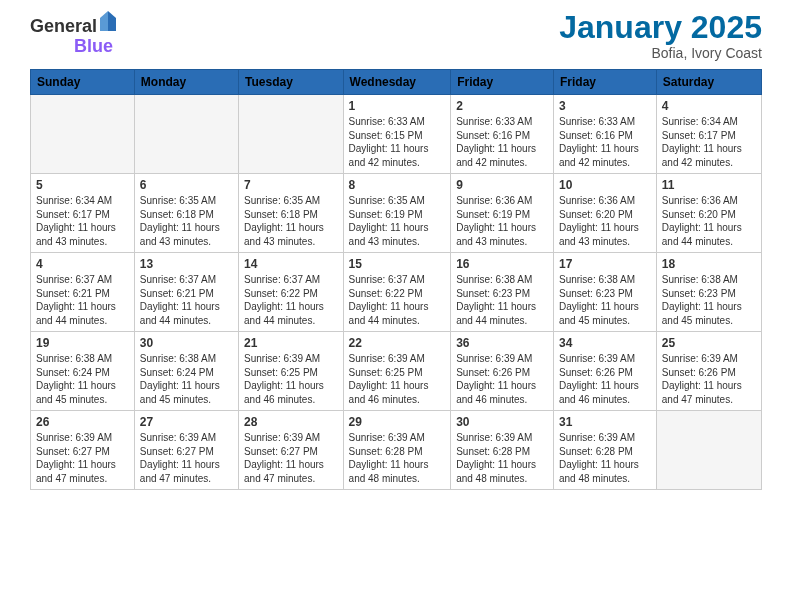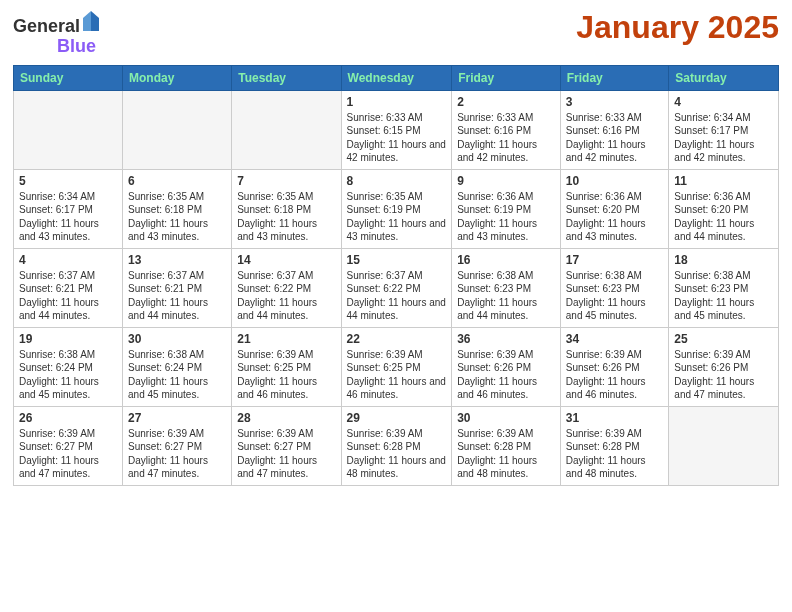--- a/index.html
+++ b/index.html
@@ -7,21 +7,21 @@
       font-family: Arial, sans-serif;
       background: #fff;
       width: 792px;
       height: 612px;
       overflow: hidden;
     }
     .page {
       width: 792px;
       height: 440px;
       background: #fff;
-      padding: 10px 13px;
+      padding: 10px 30px;
     }
     .header {
       display: flex;
       justify-content: space-between;
       align-items: flex-start;
       margin-bottom: 8px;
     }
     .logo {
       display: flex;
       align-items: center;
@@ -37,35 +37,35 @@
       width: 18px;
       height: 22px;
       margin-left: 2px;
     }
     .title-block {
       text-align: right;
     }
     .month-title {
       font-size: 32px;
       font-weight: bold;
-      color: #c2410c;
+      color: #0369a1;
       line-height: 1.1;
     }
     .location {
       font-size: 14px;
       color: #555;
     }
     .calendar {
       width: 100%;
       border-collapse: collapse;
       border: 1px solid #ccc;
     }
     .calendar th {
       background: #2a6db5;
-      color: #86efac;
+      color: #000000;
       font-size: 12px;
       font-weight: bold;
       padding: 5px 6px;
       text-align: left;
       border: 1px solid #1e5a9a;
     }
     .calendar td {
       border: 1px solid #ccc;
       vertical-align: top;
       padding: 4px 5px;
@@ -107,20 +107,21 @@
               <path d="M9 1 L1 8 L1 21 L9 21 Z" fill="#5a9ad5"></path>
             </svg>
         </div>
         <div class="logo-text">
           <span class="logo-blue">Blue</span>
         </div>
       </div>
     </div>
     <div class="title-block">
       <div class="month-title">January 2025</div>
+      <div class="location">Bofia, Ivory Coast</div>
     </div>
   </div>
 
   <table class="calendar">
     <thead>
       <tr>
       <th>Sunday</th>
           <th>Monday</th>
           <th>Tuesday</th>
           <th>Wednesday</th>

